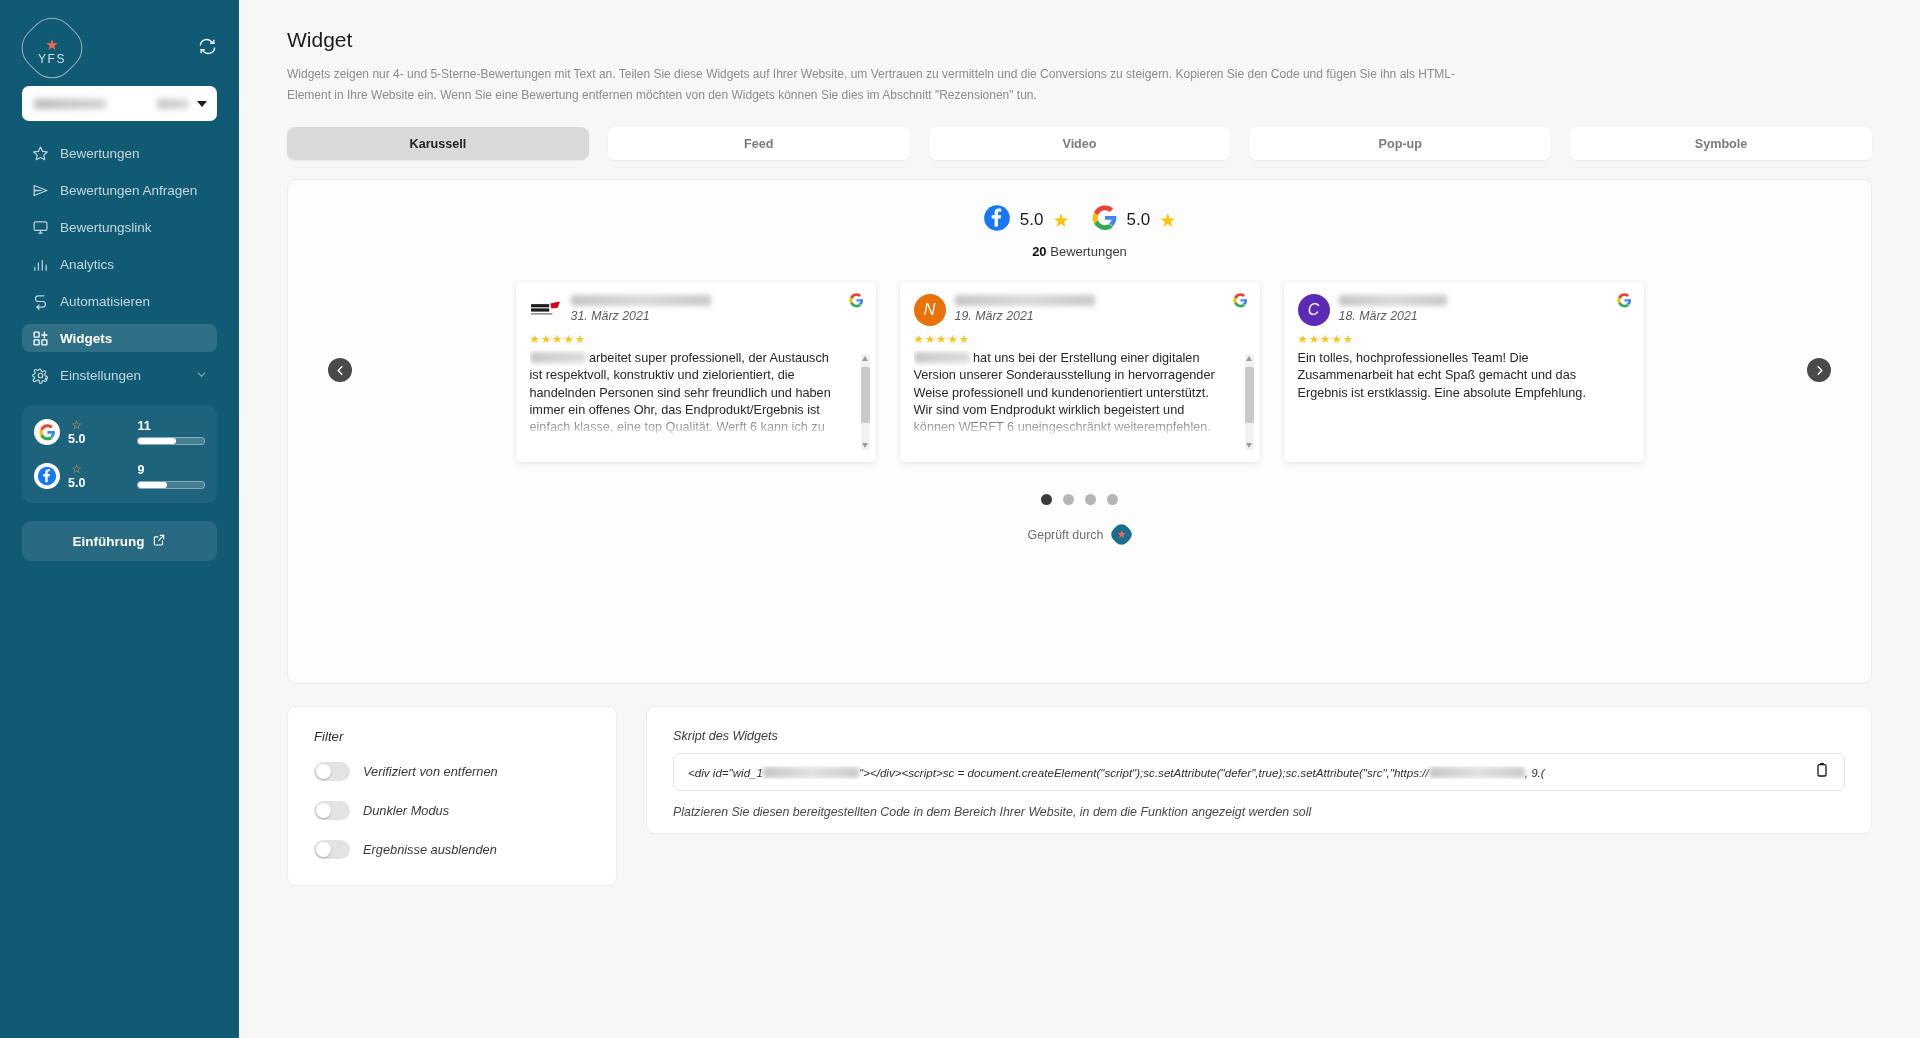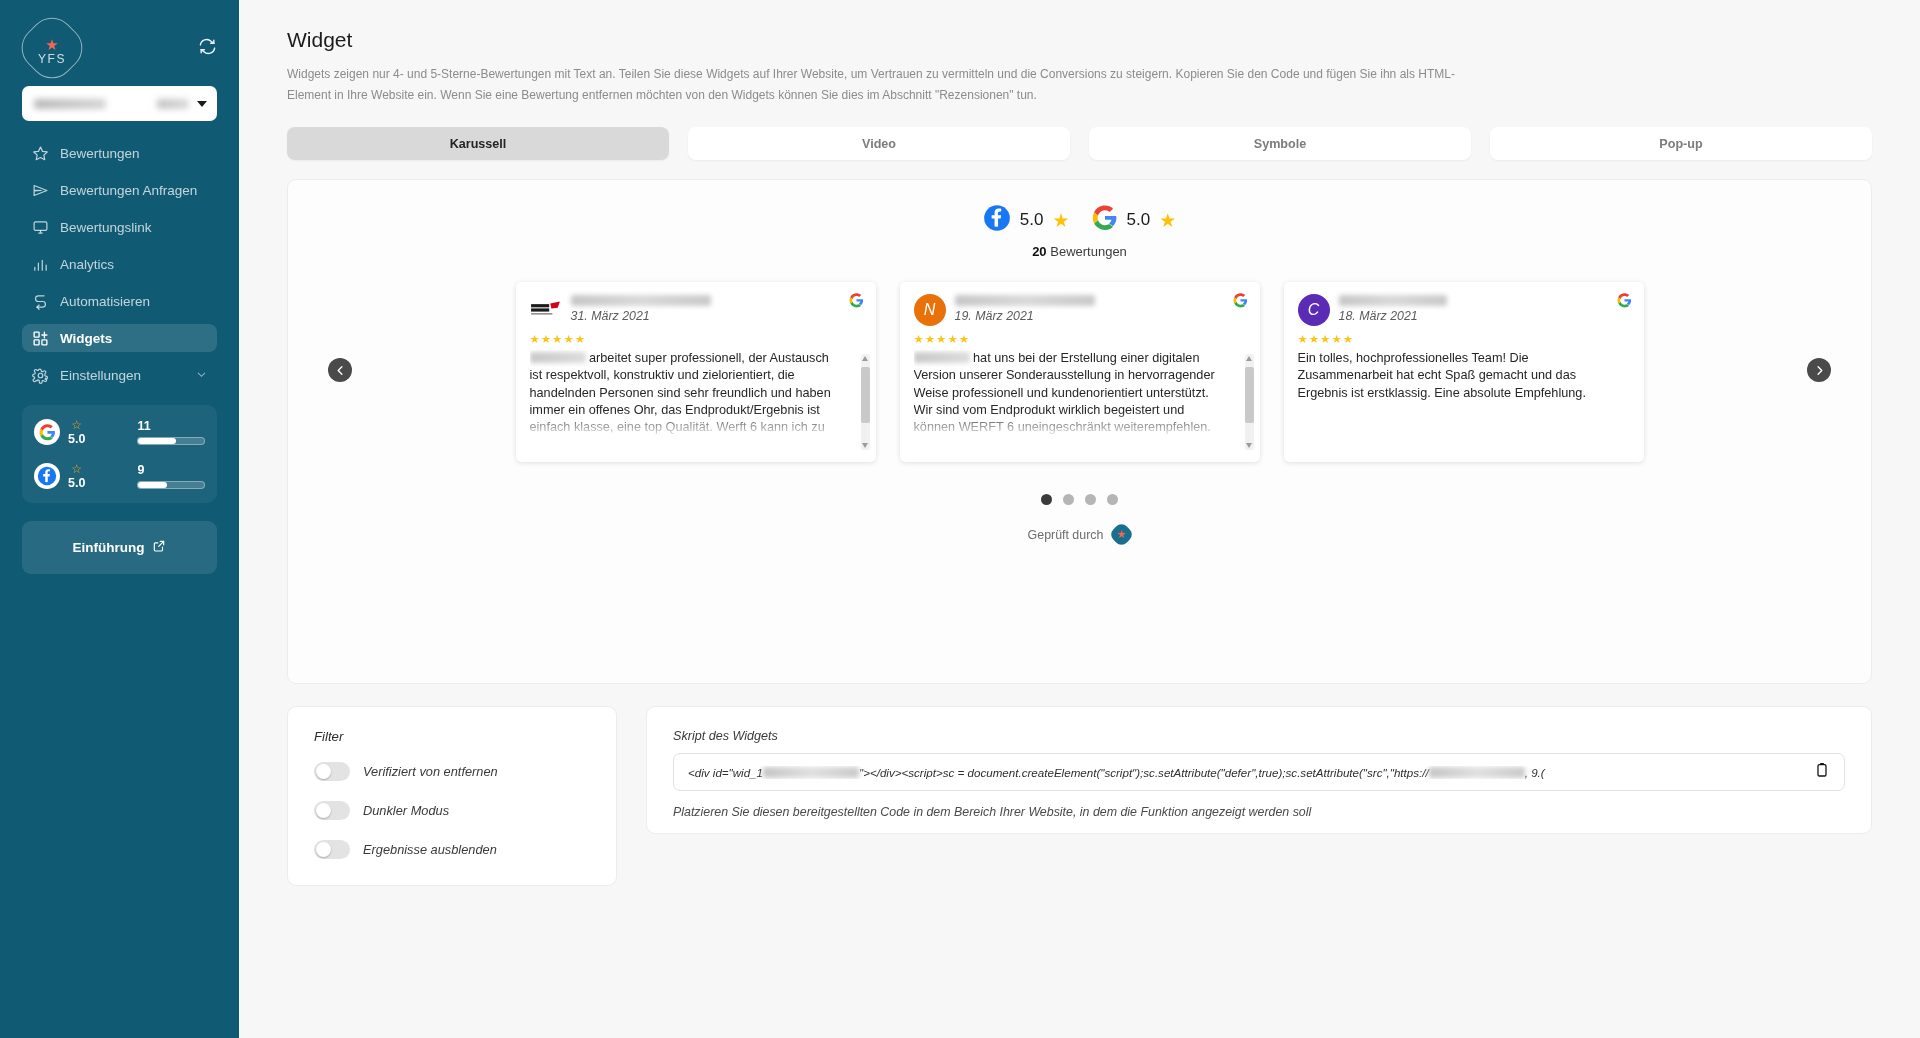--- a/index.html
+++ b/index.html
@@ -69,21 +69,21 @@
     display:flex; align-items:center; justify-content:center; flex:0 0 26px;}
   .rating-mini { display:flex; flex-direction:column; align-items:center; line-height: 1; }
   .rating-mini .star { color:#f5a623; font-size: 12px; }
   .rating-mini .val { font-size: 12.5px; font-weight:bold; color:#fff; margin-top:2px;}
   .stat-meter { flex:1;margin-left:44px; }
   .stat-count { font-size: 12.5px; font-weight: bold; color:#fff; margin-bottom: 4px;}
   .bar-bg { height: 8px; border-radius: 5px; background: rgba(255,255,255,.18); border:1px solid rgba(255,255,255,.35);}
   .bar-fill { height: 100%; border-radius: 5px; background: #fff; }
 
   .intro-btn {
-    margin-top: 18px; height: 53px; border-radius: 9px;
+    margin-top: 18px; height: 40px; border-radius: 9px;
     background: rgba(255,255,255,.10);
     display:flex; align-items:center; justify-content:center; gap: 8px;
     font-size: 13.5px; font-weight:bold; color:#fff; cursor:pointer;
   }
 
   
   .main { flex:1; height:1038px; padding: 28px 48px 0 48px; overflow:hidden; }
   .page-title { font-size: 21px; color:#1c1c1c; font-weight: 500; }
   .page-desc { margin-top: 12px; font-size: 12px; color:#8c8c8c; line-height: 1.72; max-width: 1180px; }
 
@@ -341,27 +341,30 @@
 <main class="main">
 
   <h1 class="page-title">Widget</h1>
   <p class="page-desc">Widgets zeigen nur 4- und 5-Sterne-Bewertungen mit Text an. Teilen Sie diese Widgets auf Ihrer Website, um Vertrauen zu vermitteln und die Conversions zu steigern. Kopieren Sie den Code und fügen Sie ihn als HTML-Element in Ihre Website ein. Wenn Sie eine Bewertung entfernen möchten von den Widgets können Sie dies im Abschnitt "Rezensionen" tun.</p>
 
   <div class="tabs">
     <div class="tab active">
         <span>Karussell</span>
       </div>
     <div class="tab">
+        <span>Feed</span>
+      </div>
+    <div class="tab">
         <span>Video</span>
+      </div>
+    <div class="tab">
+        <span>Pop-up</span>
       </div>
     <div class="tab">
         <span>Symbole</span>
-      </div>
-    <div class="tab">
-        <span>Pop-up</span>
       </div>
   </div>
 
   <section class="preview-card">
 
     <div class="summary">
       <div class="sum-item">
         <span>
           <svg width="28" height="28" viewBox="0 0 24 24">
               <circle cx="12" cy="12" r="11" fill="#1877F2"></circle>

